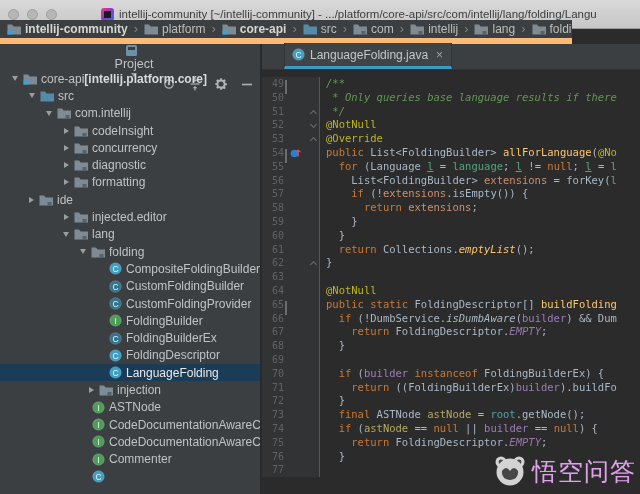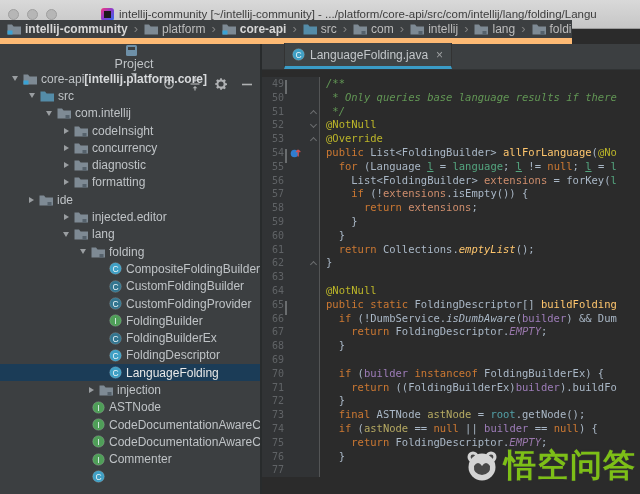--- a/index.html
+++ b/index.html
@@ -79,21 +79,21 @@
   .c-kw{color:#cc7832} .c-ann{color:#bbb529} .c-cmt{color:#629755;font-style:italic}
   .c-mth{color:#ffc66d} .c-def{color:#a9b7c6} .c-vx{color:#cf8e6d}
   .c-vl{color:#54a57f} .c-vlu{color:#54a57f;text-decoration:underline}
   .c-vb{color:#9d7cb8} .c-va{color:#b5a962} .c-vr{color:#53a1a8}
   .c-cf{color:#9876aa;font-style:italic} .c-mi{color:#ffc66d;font-style:italic}
   .c-di{color:#a9b7c6;font-style:italic}
 
   
   .watermark { position:absolute; right:4px; bottom:6px; display:flex; align-items:center; gap:4px;
     opacity:.92; pointer-events:none; }
-  .wm-text { font-size:32px; font-weight:bold; color:#84cc16; text-shadow:0 0 2px #3a3a3a;
+  .wm-text { font-size:25px; font-weight:normal; color:#f0abfc; text-shadow:0 0 2px #3a3a3a;
     font-family:"DejaVu Sans", sans-serif; letter-spacing:1px; }
 </style>
 </head>
 <body>
 
 <div class="titlebar">
   <div class="lights">
     <div class="light"></div>
     <div class="light"></div>
     <div class="light"></div>

